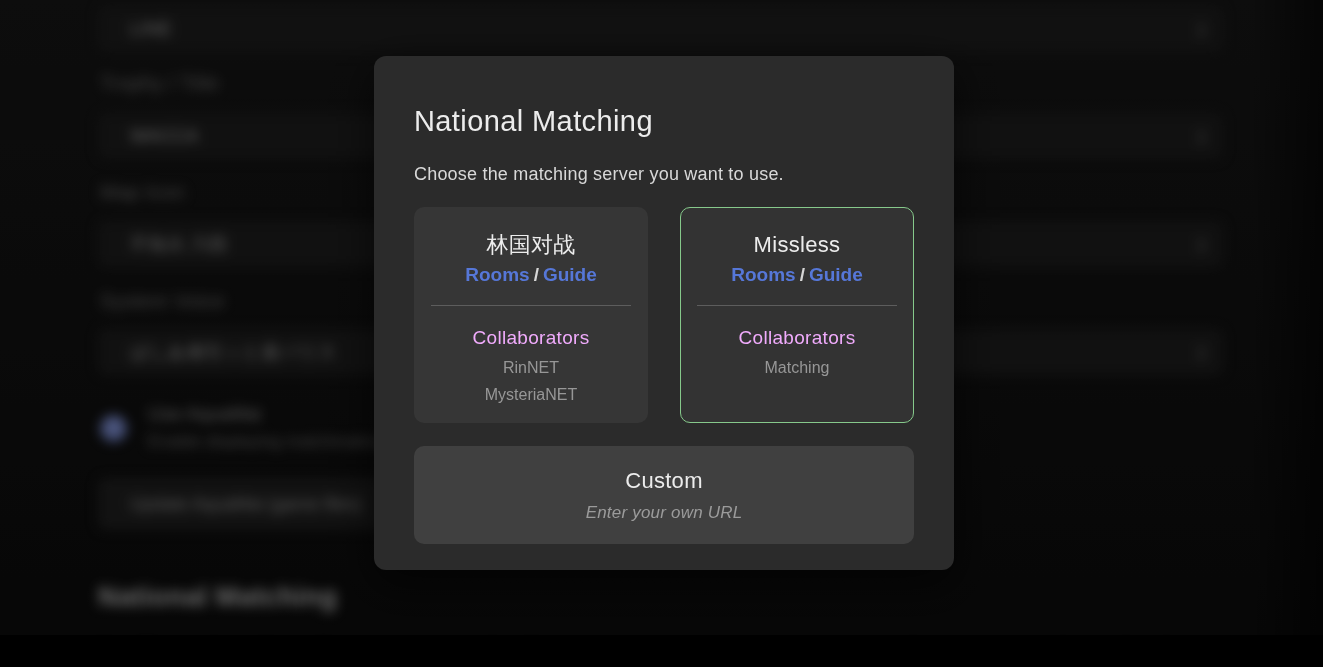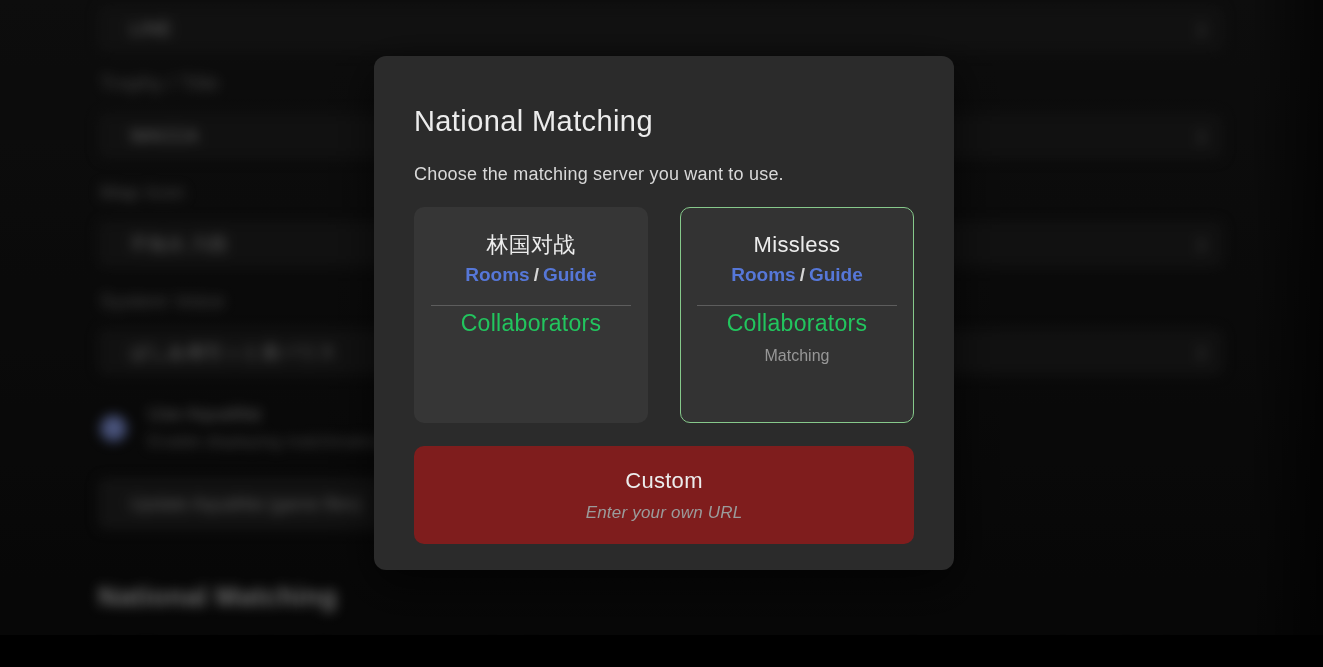--- a/index.html
+++ b/index.html
@@ -47,24 +47,24 @@
   .card {
     width:242px; height:216px; background:#363636; border-radius:10px;
     text-align:center; padding-top:24px; cursor:pointer;
   }
   .card.selected { background:#333; border:1.5px solid #86c98b; padding-top:22.5px; }
   .card .name { color:#ececec; font-size:22px; line-height:28px; letter-spacing:.3px; }
   .card .links { margin-top:3px; font-size:19px; line-height:26px;font-weight:bold; }
   .card .links a { color:#5677d8; text-decoration:none; }
   .card .links .sep { color:#d6d6d6; margin:0 4px; }
   .card .divider { width:200px; margin:17px auto 0; border-top:1px solid #5d5d5d; }
-  .card .collab-h { margin-top:4px; color:#22c55e; font-size:23px; letter-spacing:.3px; }
+  .card .collab-h { margin-top:21px; color:#f0abfc; font-size:19px; letter-spacing:.3px; }
   .card .collab { margin-top:5px; color:#979797; font-size:16px; line-height:27px; }
   .custom-card {
-    margin-top:23px; width:500px; height:98px; background:#7f1d1d; border-radius:10px;
+    margin-top:23px; width:500px; height:98px; background:#404040; border-radius:10px;
     display:flex; flex-direction:column; align-items:center; justify-content:center; cursor:pointer;
   }
   .custom-card .name { color:#ececec; font-size:22px; letter-spacing:.3px; }
   .custom-card .sub { margin-top:9px; color:#9b9b9b; font-size:17px; letter-spacing:.2px;font-style:italic; }
 </style>
 </head>
 <body>
 
 <div class="stage">
 
@@ -115,20 +115,24 @@
 
     <div class="cards">
 
       <div class="card">
         <div class="name">林国对战</div>
         <div class="links">
           <a href="#">Rooms</a><span class="sep">/</span><a href="#">Guide</a>
         </div>
         <div class="divider"></div>
         <div class="collab-h">Collaborators</div>
+        <div class="collab">
+          <div>RinNET</div>
+          <div>MysteriaNET</div>
+        </div>
       </div>
 
       <div class="card selected">
         <div class="name">Missless</div>
         <div class="links">
           <a href="#">Rooms</a><span class="sep">/</span><a href="#">Guide</a>
         </div>
         <div class="divider"></div>
         <div class="collab-h">Collaborators</div>
         <div class="collab">

